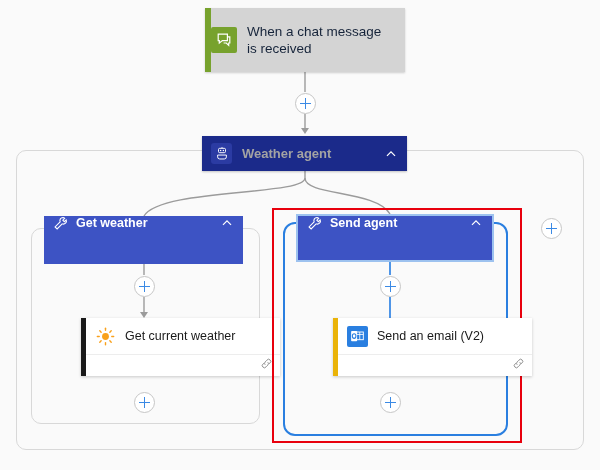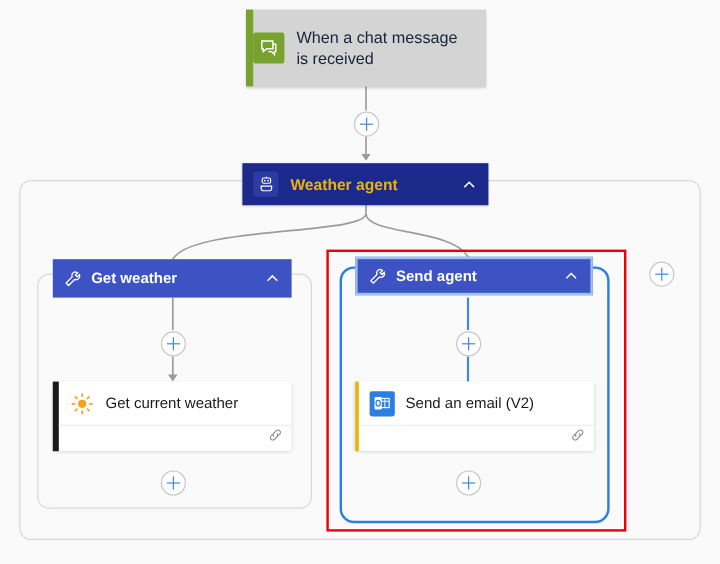--- a/index.html
+++ b/index.html
@@ -66,21 +66,21 @@
     box-shadow: 0 1px 2px rgba(0,0,0,.22);
   }
   .agent-icon {
     width: 21px; height: 21px;
     background: #2b3ba3;
     border-radius: 3px;
     display: flex; align-items: center; justify-content: center;
     flex: 0 0 auto;
   }
   .agent-label {
-    color: #eab308;
+    color: #a3a3a3;
     font-size: 13px;
     font-weight: bold;
     margin-left: 10px;
     flex: 1 1 auto;
   }
   .chev {
     flex: 0 0 auto;
     width: 14px; height: 14px;
   }
 
@@ -114,24 +114,24 @@
     position: absolute;
     left: 272px; top: 208px;
     width: 250px; height: 235px;
     border: 2px solid #e8000d;
     box-sizing: border-box;
   }
 
   
   .branch-header {
     position: absolute;
-    height: 32px;
+    height: 48px;
     background: #3d53c4;
     display: flex;
-    align-items: center;
+    align-items: flex-start;
     box-sizing: border-box;
     padding: 0 9px;
   }
   .branch-header.left  { left: 44px;  top: 216px; width: 199px; }
   .branch-header.right {
     left: 296px; top: 214px; width: 198px;
     border: 2px solid #9dc2ef;
   }
   .branch-title {
     color: #ffffff;
@@ -141,23 +141,24 @@
     flex: 1 1 auto;
   }
 
   
   .action-card {
     position: absolute;
     width: 199px; height: 58px;
     background: #ffffff;
     box-sizing: border-box;
     box-shadow: 0 1px 3px rgba(0,0,0,.20);
+    margin-left: 37px;
   }
   .action-card.left  { left: 44px;  top: 318px; border-left: 5px solid #1a1a1a; }
-  .action-card.right { left: 296px; top: 318px; border-left: 3px solid #eab308; }
+  .action-card.right { left: 296px; top: 318px; border-left: 5px solid #eab308; }
   .action-top {
     height: 37px;
     display: flex;
     align-items: center;
     padding-left: 9px;
     box-sizing: border-box;
     border-bottom: 1px solid #ededed;
   }
   .action-label {
     font-size: 12.5px;

